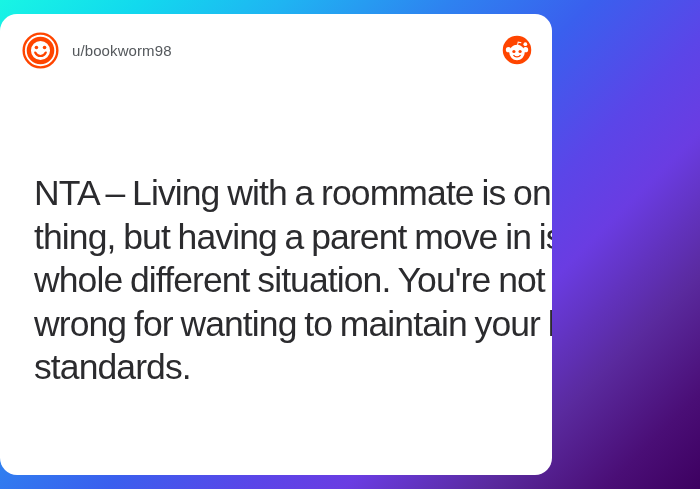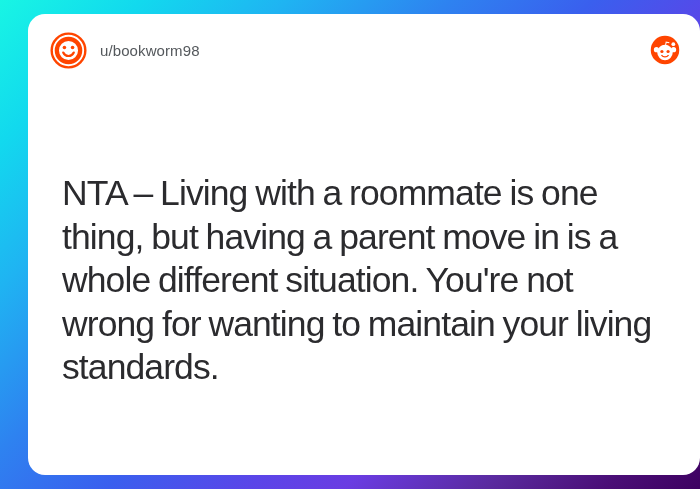--- a/index.html
+++ b/index.html
@@ -31,23 +31,23 @@
         #5A2A9E 82%,
         #4A0E76 92%,
         #3D0060 100%
       );
     overflow: hidden;
   }
 
   
   #post-card {
     position: absolute;
-    left: 28px;
+    left: 0;
     top: 14px;
-    width: 672px;
+    width: 552px;
     height: 461px;
     box-sizing: border-box;
     background: #ffffff;
     border-radius: 17px;
     overflow: hidden;
   }
 
   
   #post-header {
     position: absolute;

